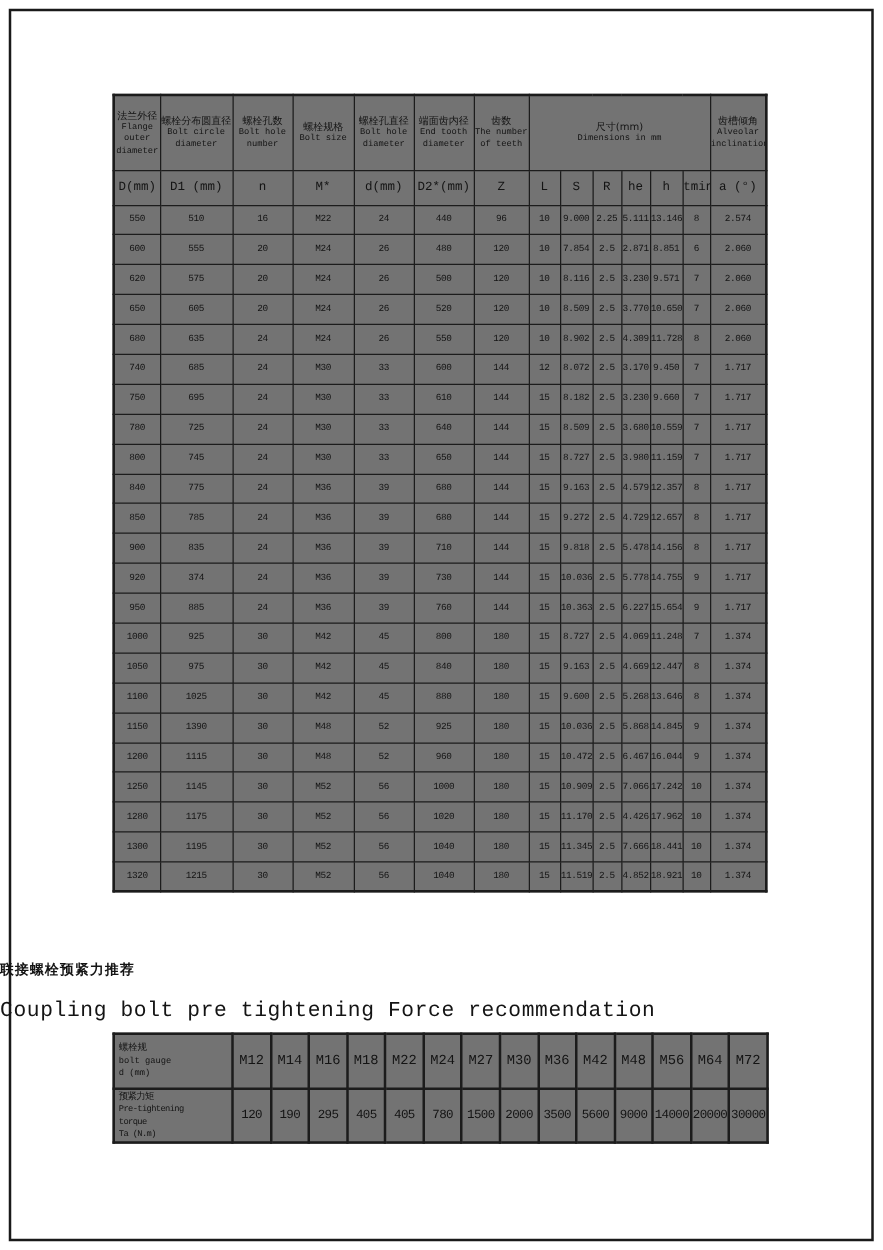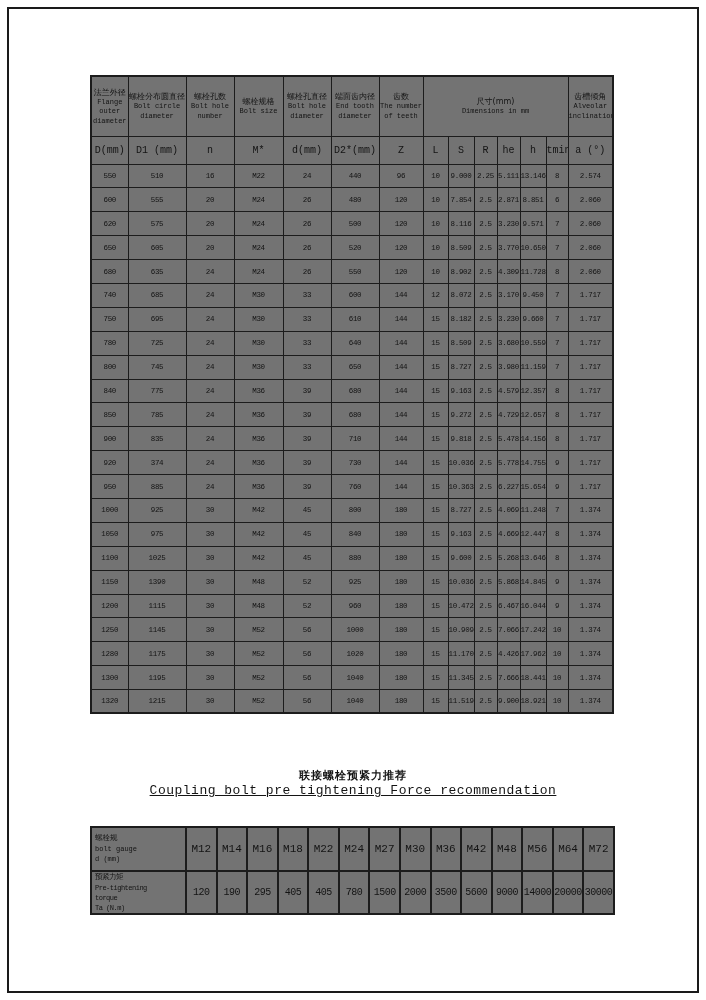--- a/index.html
+++ b/index.html
@@ -29,23 +29,23 @@
   }
   .spec-table .group { height: 60px; }
   .spec-table .group .zh { font-size: 8px; font-family: "DejaVu Sans", sans-serif; line-height: 1.4; }
   .spec-table .group .en { font-size: 7px; line-height: 1.35; }
   .spec-table .keyrow th { height: 28px; font-size: 10px; }
   .spec-table tbody td {
     height: 23.9px; font-size: 7.5px; letter-spacing: -0.3px; white-space: nowrap;
   }
 
   
-  .titles { position: absolute; top: 768px; left: 0; width: 100%; text-align: center; }
+  .titles { position: absolute; top: 768px; left: 0; width: 100%; }
   .title-zh { font-size: 11px; font-weight: bold; font-family: "DejaVu Sans", sans-serif; letter-spacing: 1px; }
-  .title-en { font-size: 13px; margin-top: 0; letter-spacing: 0.5px; text-decoration: underline; }
+  .title-en { font-size: 17px; margin-top: 17px; letter-spacing: 0.5px; }
 
   
   .torque-table {
     position: absolute; left: 90px; top: 826px; width: 523px;
     border: 2px solid #1c1c1c;
   }
   .torque-table th, .torque-table td {
     border: 2px solid #1c1c1c; text-align: center; vertical-align: middle;
     padding: 0; font-weight: normal; overflow: hidden;
   }
@@ -490,21 +490,21 @@
         <td>1320</td>
         <td>1215</td>
         <td>30</td>
         <td>M52</td>
         <td>56</td>
         <td>1040</td>
         <td>180</td>
         <td>15</td>
         <td>11.519</td>
         <td>2.5</td>
-        <td>9.900</td>
+        <td>4.852</td>
         <td>18.921</td>
         <td>10</td>
         <td>1.374</td>
       </tr>
     </tbody>
 </table>
 
 <div class="titles">
   <div class="title-zh">联接螺栓预紧力推荐</div>
   <div class="title-en">Coupling bolt pre tightening Force recommendation</div>

